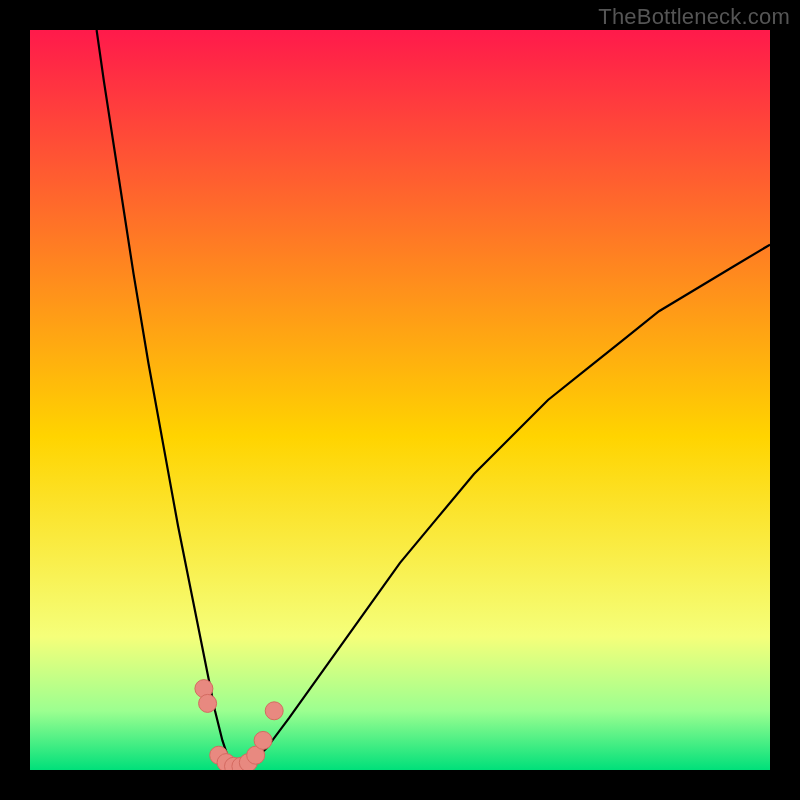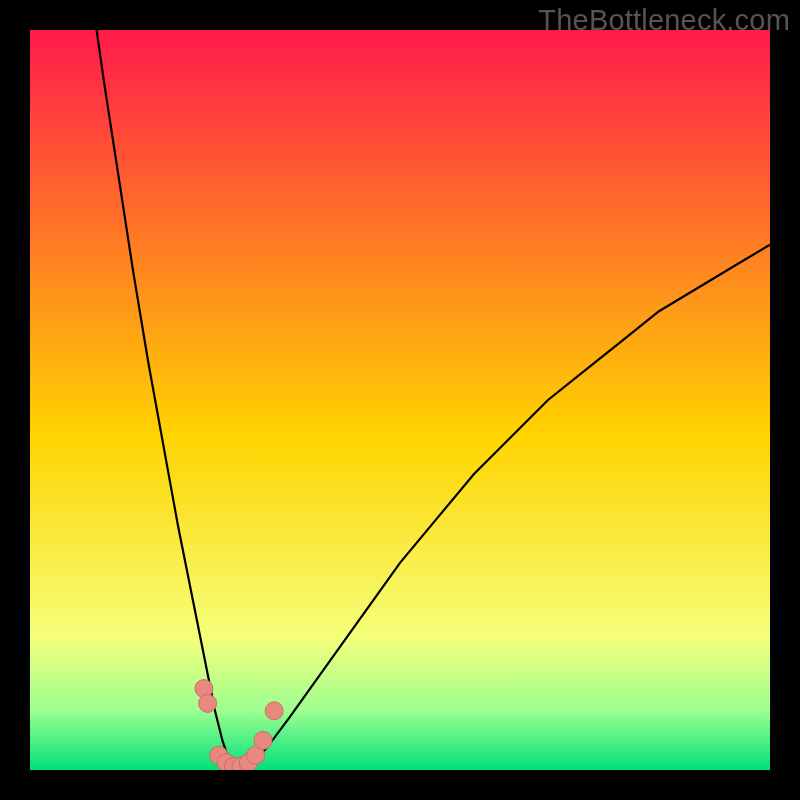--- a/index.html
+++ b/index.html
@@ -8,21 +8,21 @@
     position: relative;
     width: 800px;
     height: 800px;
     background: #000;
   }
   .watermark {
     position: absolute;
     top: 4px;
     right: 10px;
     font-family: Arial, Helvetica, sans-serif;
-    font-size: 29px;
+    font-size: 22px;
     font-weight: 500;
     color: #555;
     letter-spacing: 0.2px;
     z-index: 5;
   }
   .plot-area {
     position: absolute;
     left: 30px;
     top: 30px;
     width: 740px;

